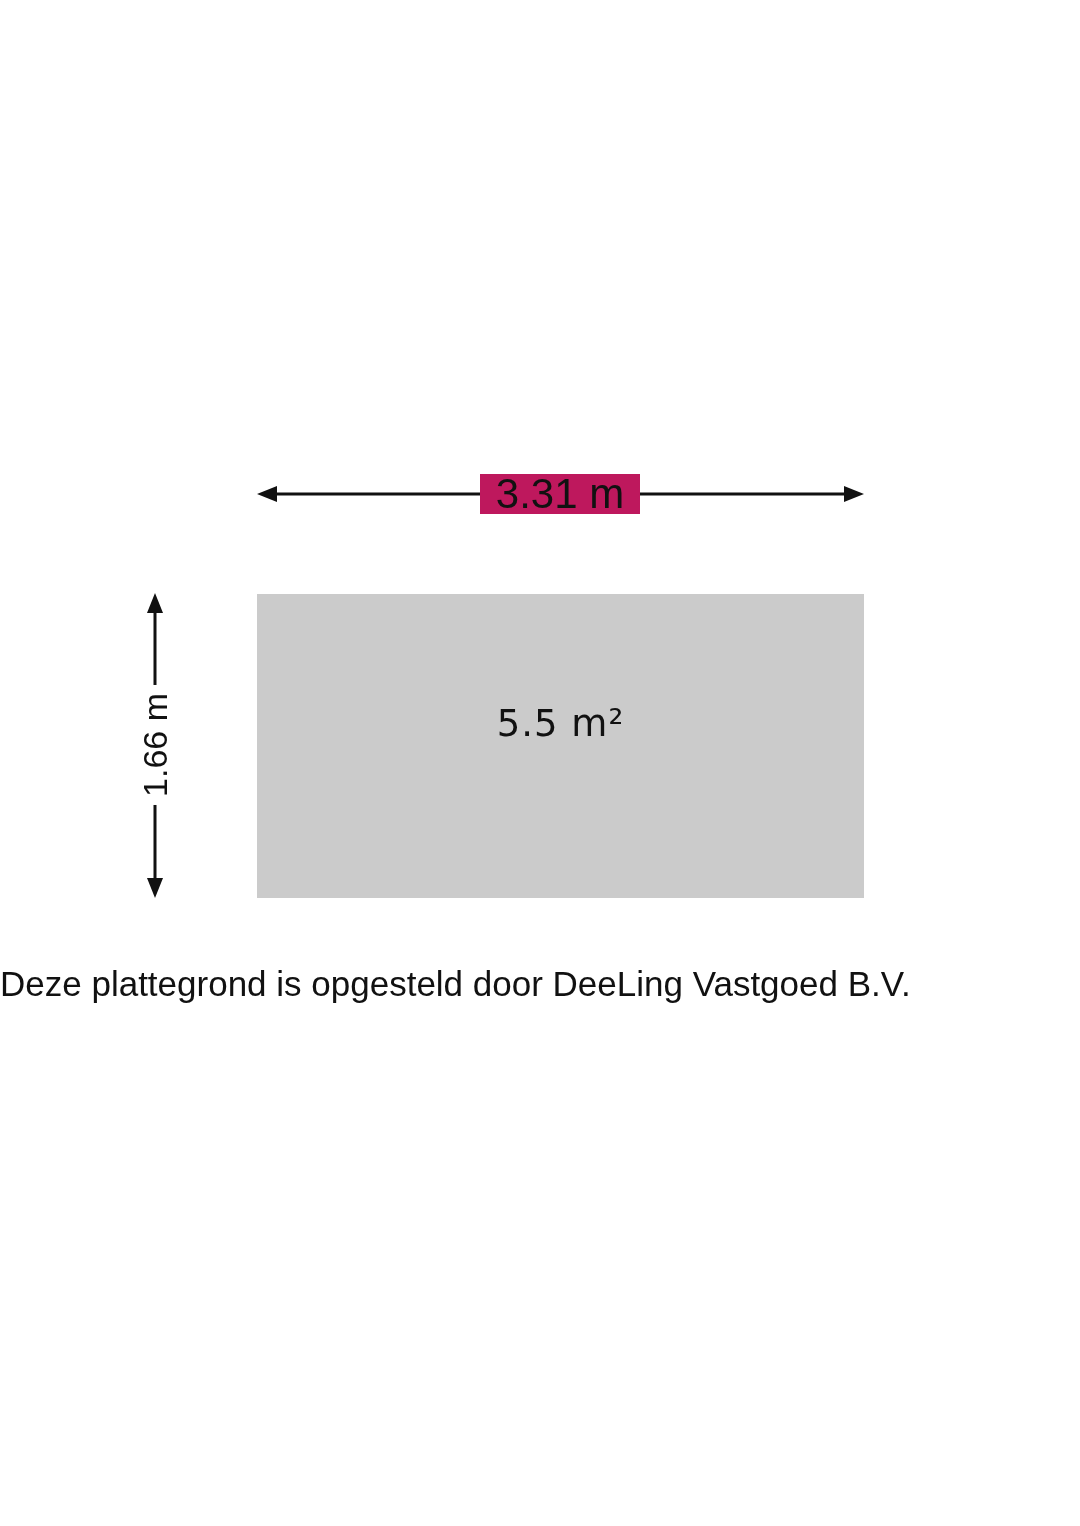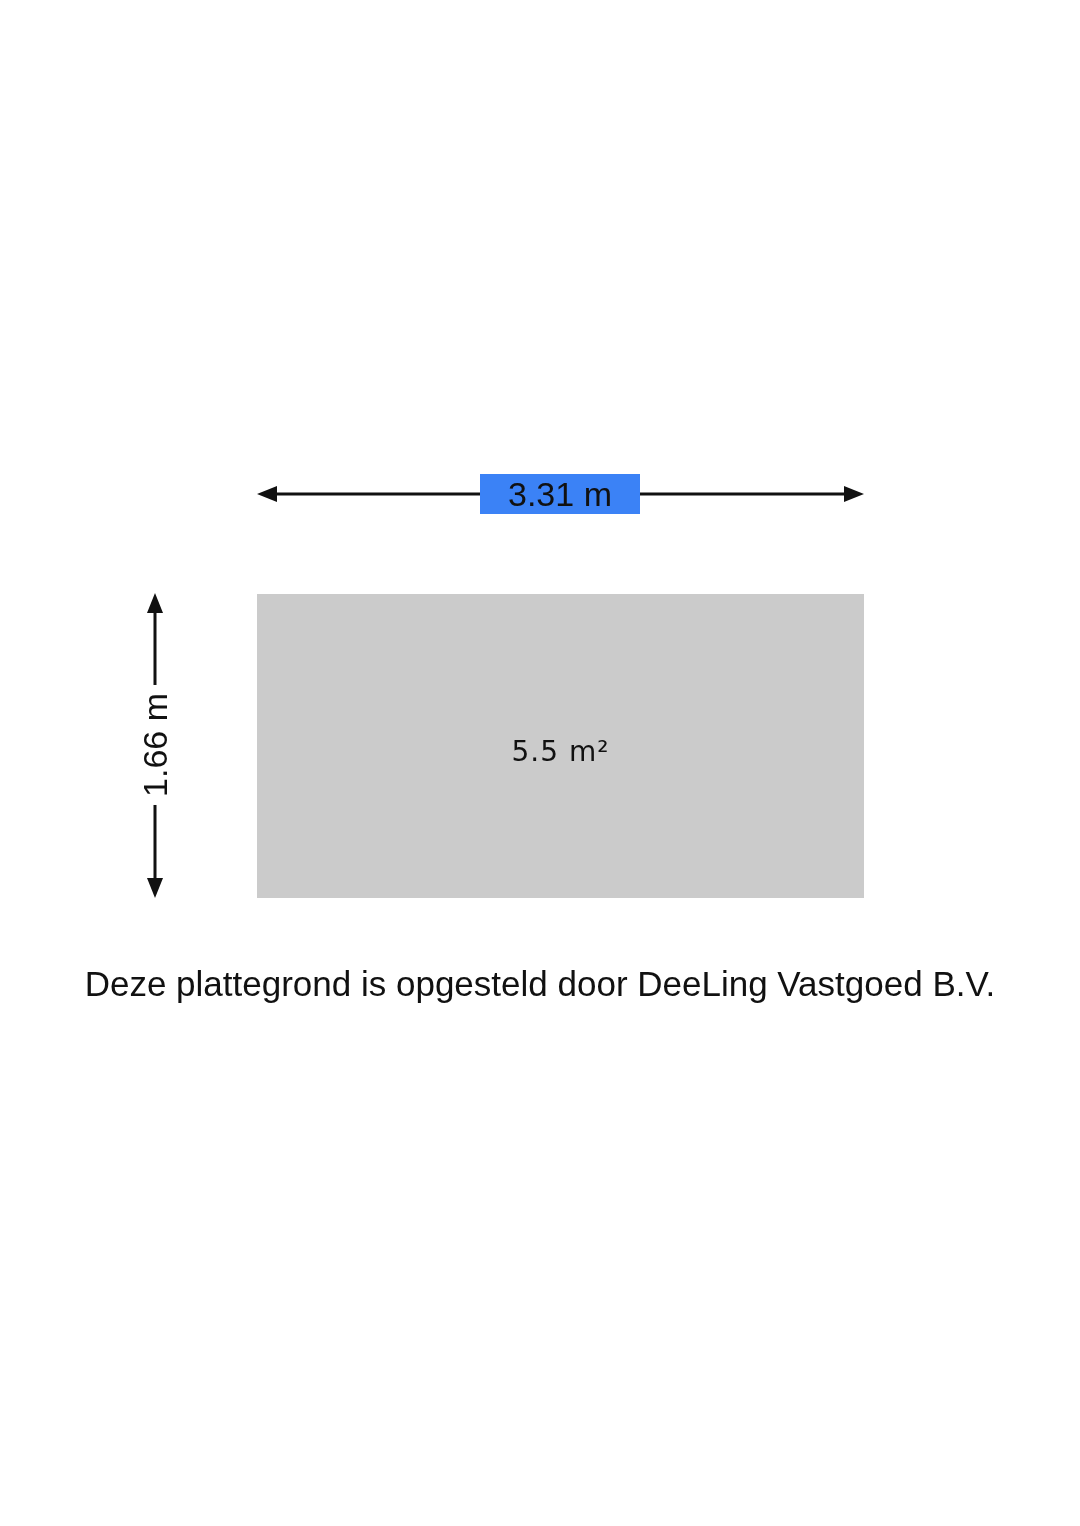--- a/index.html
+++ b/index.html
@@ -1,25 +1,25 @@
 <!DOCTYPE html>
 <html><head>
   <meta charset="utf-8">
   <style>
     html, body { margin: 0; padding: 0; background: #ffffff; }
     body { width: 1080px; height: 1526px; position: relative; overflow: hidden; font-family: "Liberation Sans", sans-serif; color: #111; }
     .room { position: absolute; left: 257px; top: 594px; width: 607px; height: 304px; background: #cbcbcb; }
     .room-labels { position: absolute; left: 257px; width: 607px; top: 708px; text-align: center; }
     .room-name { font-family: "DejaVu Sans", sans-serif; font-size: 30px; letter-spacing: 1px; line-height: 36px; display: block; }
-    .room-area { font-family: "DejaVu Sans", sans-serif; font-size: 28px; letter-spacing: 1px; line-height: 32px; display: block; margin-top: 28px; }
+    .room-area { font-family: "DejaVu Sans", sans-serif; font-size: 37px; letter-spacing: 1px; line-height: 32px; display: block; }
     .room-height { font-family: "DejaVu Sans", sans-serif; font-size: 23px; line-height: 32px; display: block; }
     svg.dims { position: absolute; left: 0; top: 0; }
-    .dim-h-label { position: absolute; top: 474px; left: 480px; width: 160px; text-align: center; font-size: 34px; line-height: 40px; background: #3b82f6; }
+    .dim-h-label { position: absolute; top: 474px; left: 480px; width: 160px; text-align: center; font-size: 42px; line-height: 40px; background: #be185d; }
     .dim-v-label { position: absolute; left: 155px; top: 745px; font-size: 34px; line-height: 40px; transform: translate(-50%, -50%) rotate(-90deg); white-space: nowrap; background: #fff; padding: 0 8px; }
-    .footer { position: absolute; left: 0; width: 1080px; top: 963px; text-align: center; font-size: 35px; line-height: 42px; }
+    .footer { position: absolute; left: 0; width: 1080px; top: 963px; font-size: 35px; line-height: 42px; }
     .footer span { display: block; }
   </style>
 </head>
 <body>
 
 <svg class="dims" width="1080" height="1526">
 
   <g>
     <line x1="270" y1="494" x2="850" y2="494" stroke="#111" stroke-width="3"></line>
     <polygon points="257,494 277,486 277,502" fill="#111"></polygon>

